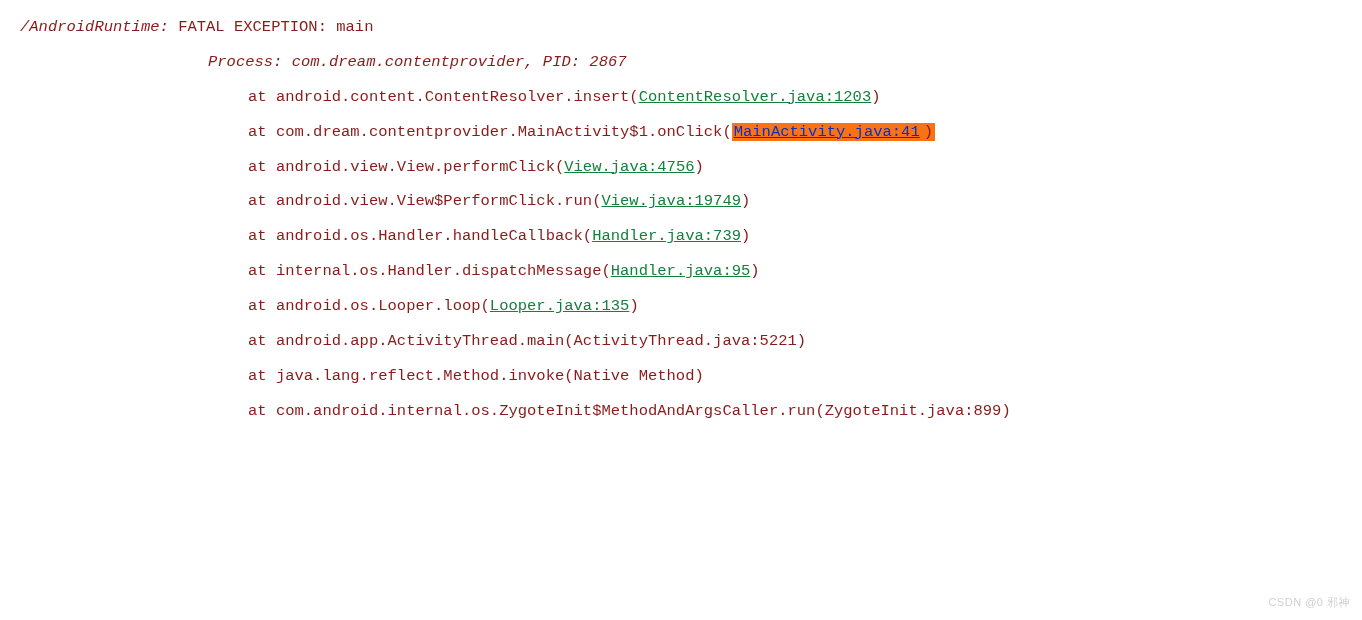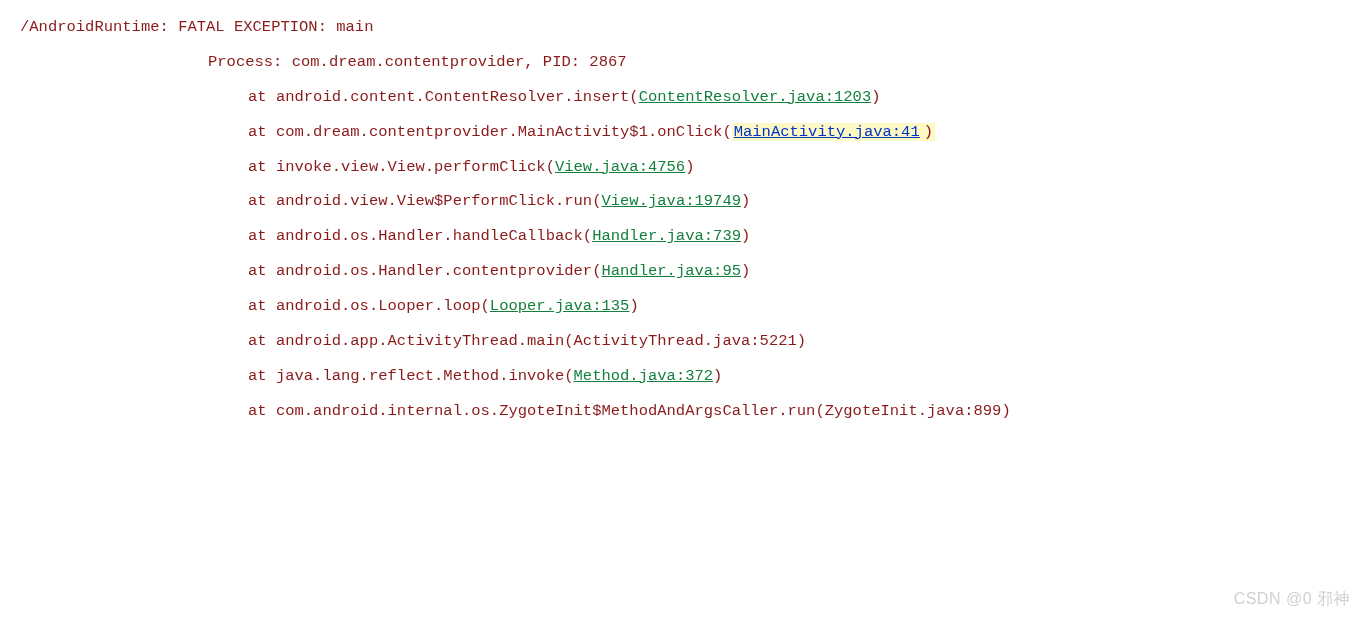--- a/index.html
+++ b/index.html
@@ -16,47 +16,48 @@
     padding: 10px 0 0 20px;
     line-height: 2.25;
     white-space: nowrap;
     color: #8b1a1a;
   }
   .log-line {
     display: block;
   }
   .tag {
     color: #8b1a1a;
+    font-style: italic;
   }
   .msg {
     color: #8b1a1a;
     margin-top: 24px;
   }
-  .indent-1 { padding-left: 188px; }
+  .indent-1 { padding-left: 188px; font-style: italic; }
   .indent-2 { padding-left: 228px; }
   .gray-link {
     color: #15803d;
     text-decoration: underline;
     cursor: pointer;
   }
   .blue-link {
     color: #0033cc;
     text-decoration: underline;
     cursor: pointer;
   }
   .highlight {
-    background: #fef9c3;
+    background: #f97316;
     padding: 0 2px;
   }
   .watermark {
     position: absolute;
     right: 12px;
     bottom: 10px;
     font-family: Arial, "Microsoft YaHei", sans-serif;
-    font-size: 16px;
+    font-size: 11px;
     color: #d0d0d0;
     letter-spacing: 0.5px;
     margin-top: 32px;
   }
 </style>
 </head>
 <body>
 
 <div class="log-container">
 
@@ -72,47 +73,47 @@
 
   <span class="log-line indent-2">
     <span class="msg">at android.content.ContentResolver.insert(</span><span class="gray-link">ContentResolver.java:1203</span><span class="msg">)</span>
   </span>
 
   <span class="log-line indent-2">
     <span class="msg">at com.dream.contentprovider.MainActivity$1.onClick(</span><span class="highlight"><span class="blue-link">MainActivity.java:41</span></span><span class="msg highlight">)</span>
   </span>
 
   <span class="log-line indent-2">
-    <span class="msg">at invoke.view.View.performClick(</span><span class="gray-link">View.java:4756</span><span class="msg">)</span>
+    <span class="msg">at android.view.View.performClick(</span><span class="gray-link">View.java:4756</span><span class="msg">)</span>
   </span>
 
   <span class="log-line indent-2">
     <span class="msg">at android.view.View$PerformClick.run(</span><span class="gray-link">View.java:19749</span><span class="msg">)</span>
   </span>
 
   <span class="log-line indent-2">
     <span class="msg">at android.os.Handler.handleCallback(</span><span class="gray-link">Handler.java:739</span><span class="msg">)</span>
   </span>
 
   <span class="log-line indent-2">
-    <span class="msg">at android.os.Handler.contentprovider(</span><span class="gray-link">Handler.java:95</span><span class="msg">)</span>
+    <span class="msg">at internal.os.Handler.dispatchMessage(</span><span class="gray-link">Handler.java:95</span><span class="msg">)</span>
   </span>
 
   <span class="log-line indent-2">
     <span class="msg">at android.os.Looper.loop(</span><span class="gray-link">Looper.java:135</span><span class="msg">)</span>
   </span>
 
   <span class="log-line indent-2">
     <span class="msg">at android.app.ActivityThread.main(ActivityThread.java:5221)</span>
   </span>
 
+  <span class="log-line indent-2">
+    <span class="msg">at java.lang.reflect.Method.invoke(Native Method)</span>
+  </span>
 
-  <span class="log-line indent-2">
-    <span class="msg">at java.lang.reflect.Method.invoke(</span><span class="gray-link">Method.java:372</span><span class="msg">)</span>
-  </span>
 
   <span class="log-line indent-2">
     <span class="msg">at com.android.internal.os.ZygoteInit$MethodAndArgsCaller.run(ZygoteInit.java:899)</span>
   </span>
 
 
 </div>
 
 <div class="watermark">CSDN @0 邪神</div>
 

